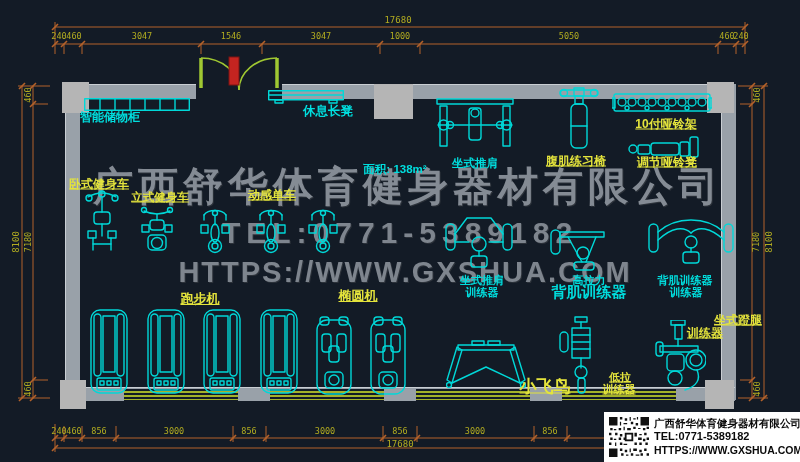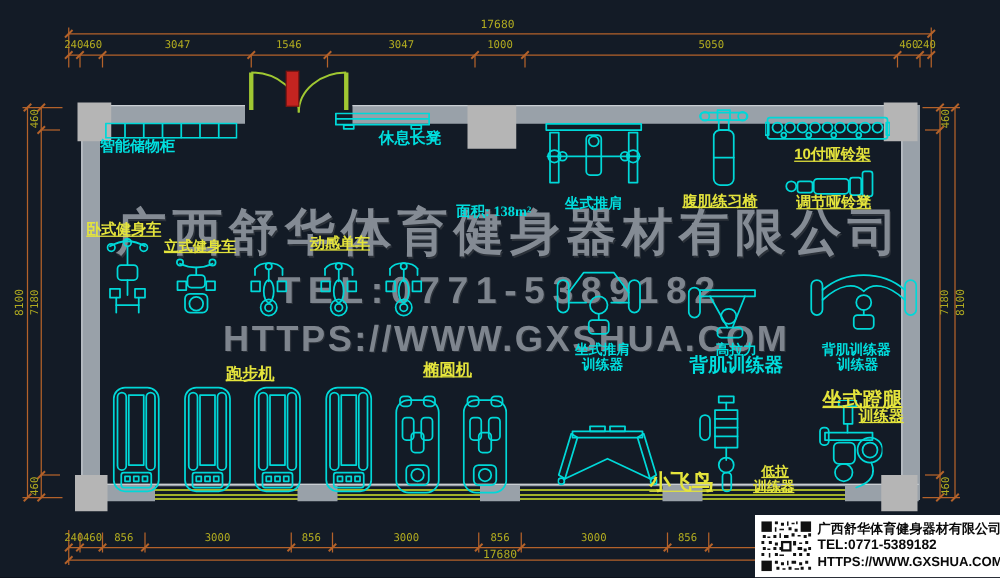--- a/index.html
+++ b/index.html
@@ -15,21 +15,21 @@
   .wall.h{border-top:1px solid #c9ced3;}
   .wall.v{border-left:1px solid #c9ced3;}
   .col{position:absolute;background:#b5b5b5;z-index:11;}
   .win{position:absolute;height:13px;z-index:12;
        background:repeating-linear-gradient(180deg,#131b26 0 2.2px,#a4b22a 2.2px 3.8px);}
   
   svg.eq{position:absolute;z-index:30;overflow:visible;}
   svg.eq *{stroke:#00d8d8;fill:none;stroke-width:1.4;stroke-linejoin:round;stroke-linecap:round;}
   
   .lbl{position:absolute;transform:translate(-50%,-50%);white-space:nowrap;z-index:35;font-weight:bold;}
-  .lbl.cy{color:#00dede;font-family:Liberation Serif, serif;}
+  .lbl.cy{color:#00dede;}
   .lbl.ye{color:#e4e43c;text-decoration:underline;}
   
   .wm{position:absolute;transform:translate(-50%,-50%);white-space:nowrap;z-index:20;
       color:#7e858e;font-weight:bold;text-shadow:1px 1px 0 #2c323a;}
   
   #card{position:absolute;left:604px;top:412px;width:196px;height:50px;background:#fff;
         z-index:50;display:flex;align-items:center;}
   #card .txt{margin-left:5px;color:#0a0a0a;font-weight:bold;line-height:1.25;}
   #dims{position:absolute;left:0;top:0;z-index:2;}
   #dims line{stroke:#b4622a;stroke-width:1;}
@@ -455,21 +455,21 @@
   <span class="lbl cy" style="left:482px;top:292px;font-size:11px">训练器</span>
   <span class="lbl cy" style="left:589px;top:280px;font-size:11px">高拉力</span>
   <span class="lbl cy" style="left:589px;top:292px;font-size:15px">背肌训练器</span>
   <span class="lbl cy" style="left:685px;top:280px;font-size:11px">背肌训练器</span>
   <span class="lbl cy" style="left:686px;top:292px;font-size:11px">训练器</span>
   <span class="lbl ye" style="left:200px;top:299px;font-size:13px">跑步机</span>
   <span class="lbl ye" style="left:358px;top:296px;font-size:13px">椭圆机</span>
   <span class="lbl ye" style="left:545px;top:386px;font-size:17px">小飞鸟</span>
   <span class="lbl ye" style="left:620px;top:377px;font-size:11px">低拉</span>
   <span class="lbl ye" style="left:619px;top:389px;font-size:11px">训练器</span>
-  <span class="lbl ye" style="left:690px;top:320px;font-size:16px">坐式蹬腿</span>
+  <span class="lbl ye" style="left:738px;top:320px;font-size:12px">坐式蹬腿</span>
   <span class="lbl ye" style="left:705px;top:333px;font-size:12px">训练器</span>
 
   <div id="card">
     <svg width="40" height="40" viewBox="0 0 33 33" style="margin-left:5px;flex:none">
       <rect x="0" y="0" width="33" height="33" fill="#ffffff"></rect>
       <g fill="#111111">
         <rect x="0" y="0" width="7" height="7"></rect>
           <rect x="26" y="0" width="7" height="7"></rect>
           <rect x="0" y="26" width="7" height="7"></rect>
         <path d="M9,0h2v2h-2z M13,1h2v2h-2z M17,0h1v3h-1z M20,1h2v1h-2z M23,0h1v2h-1z

